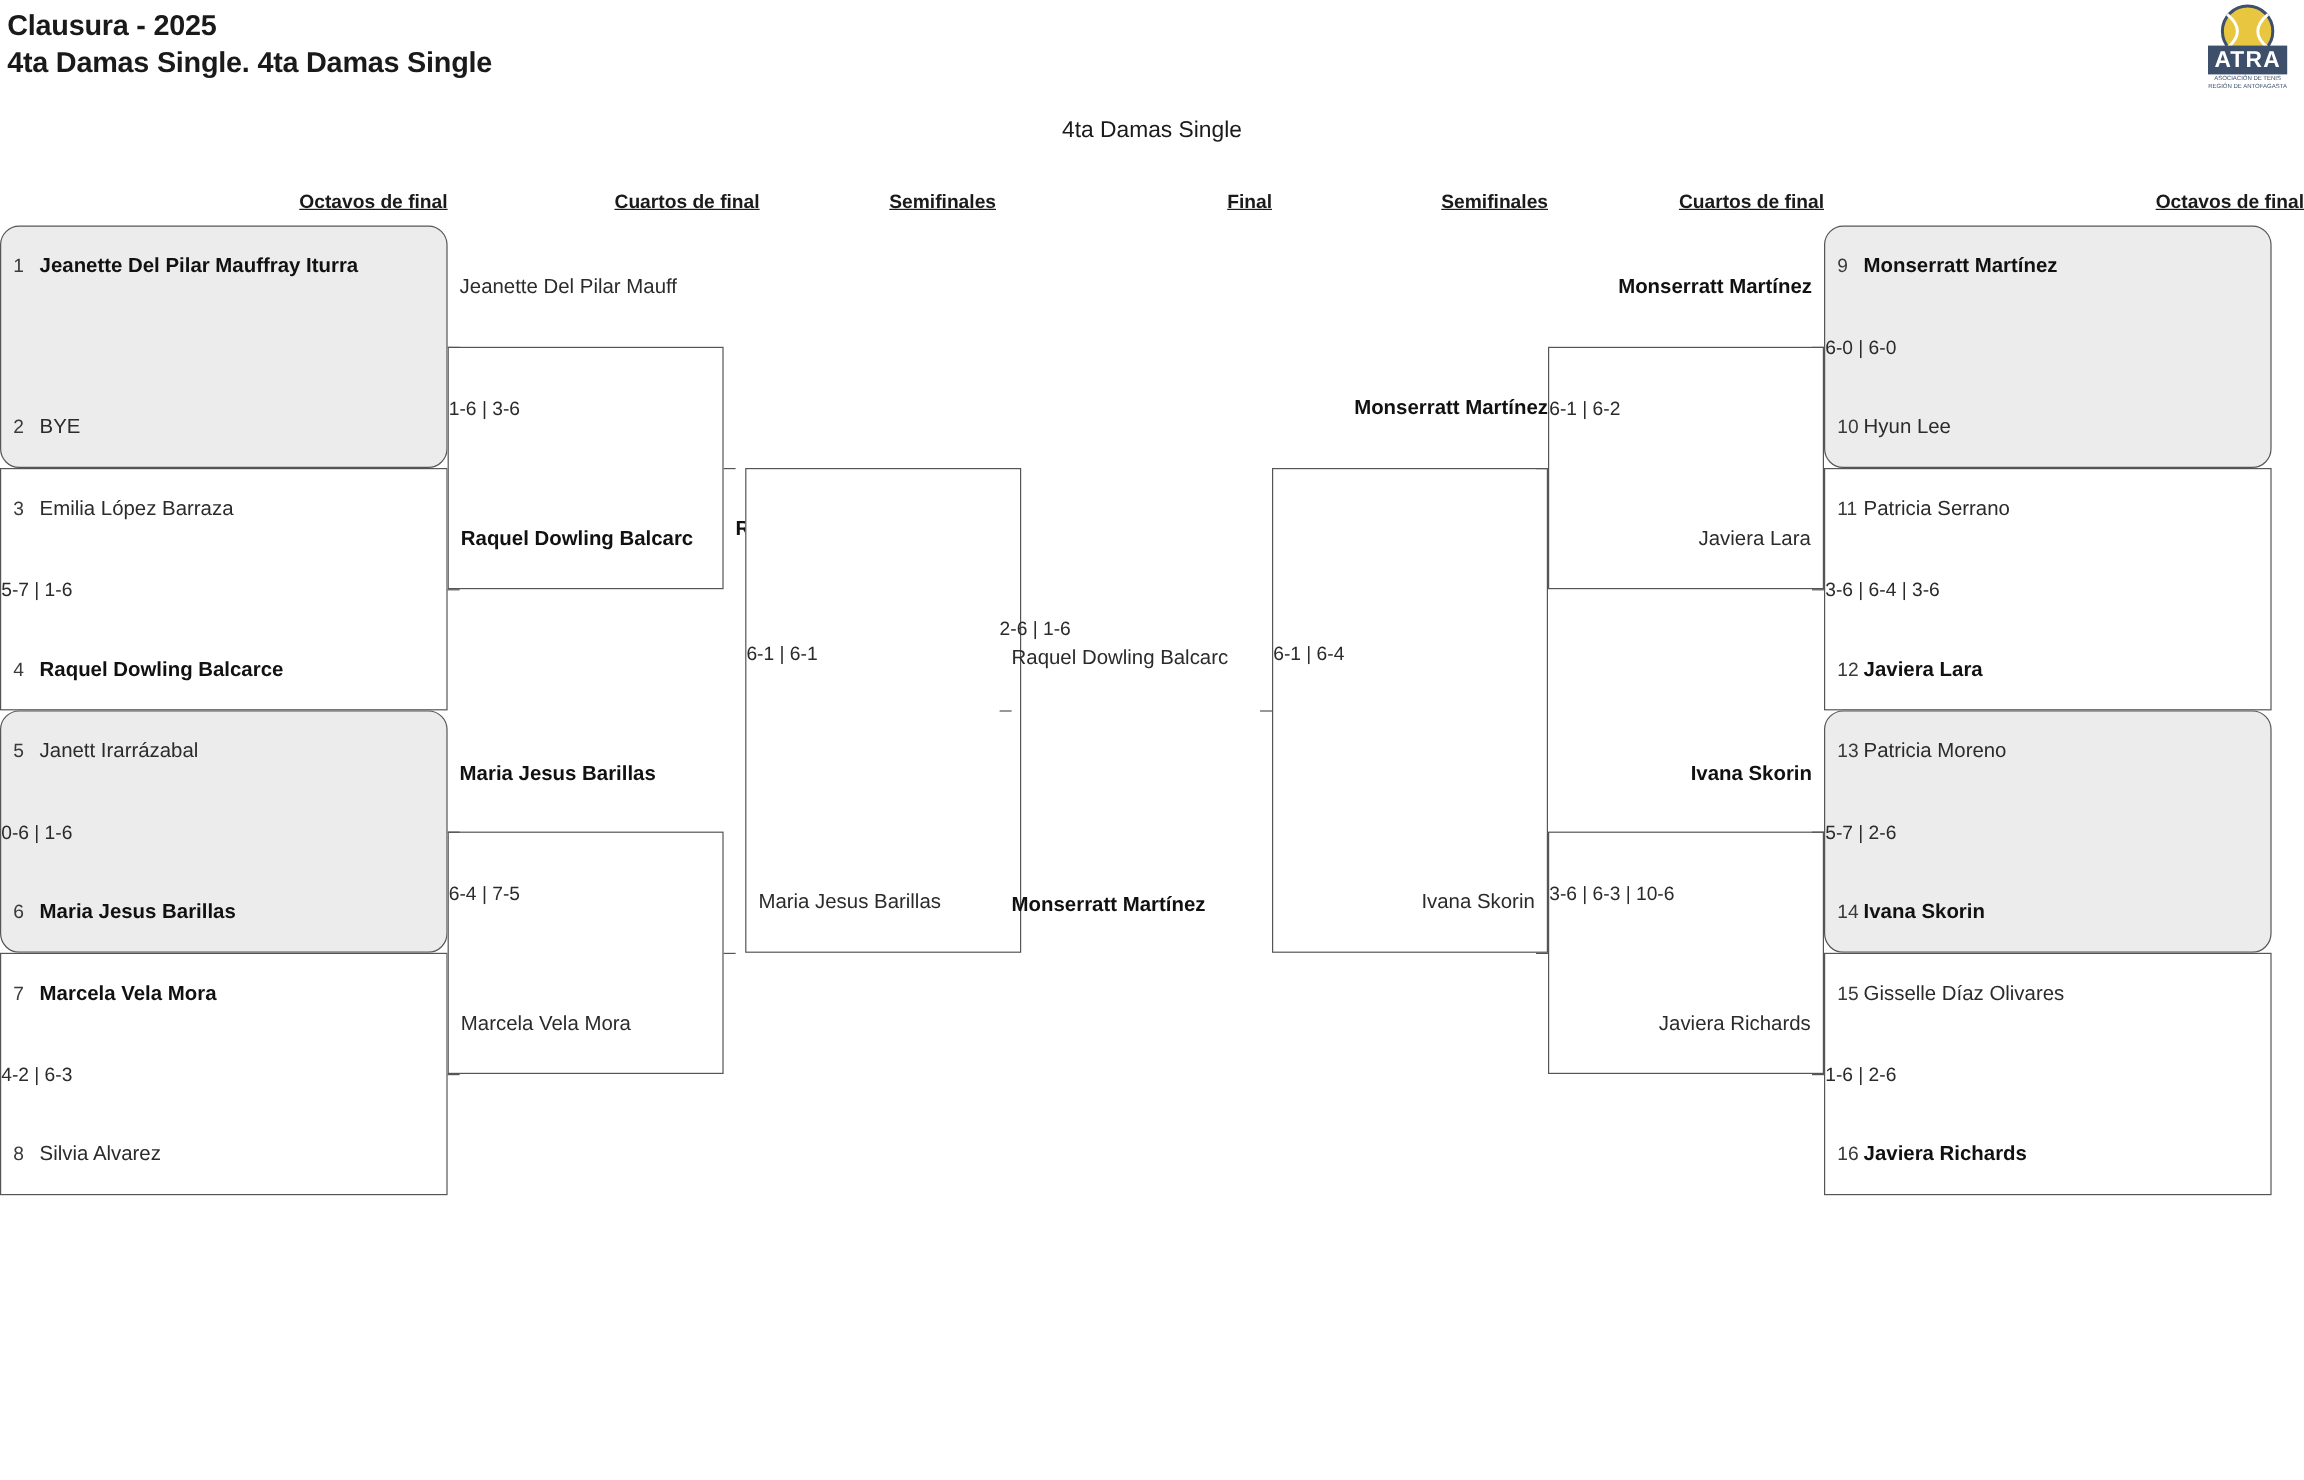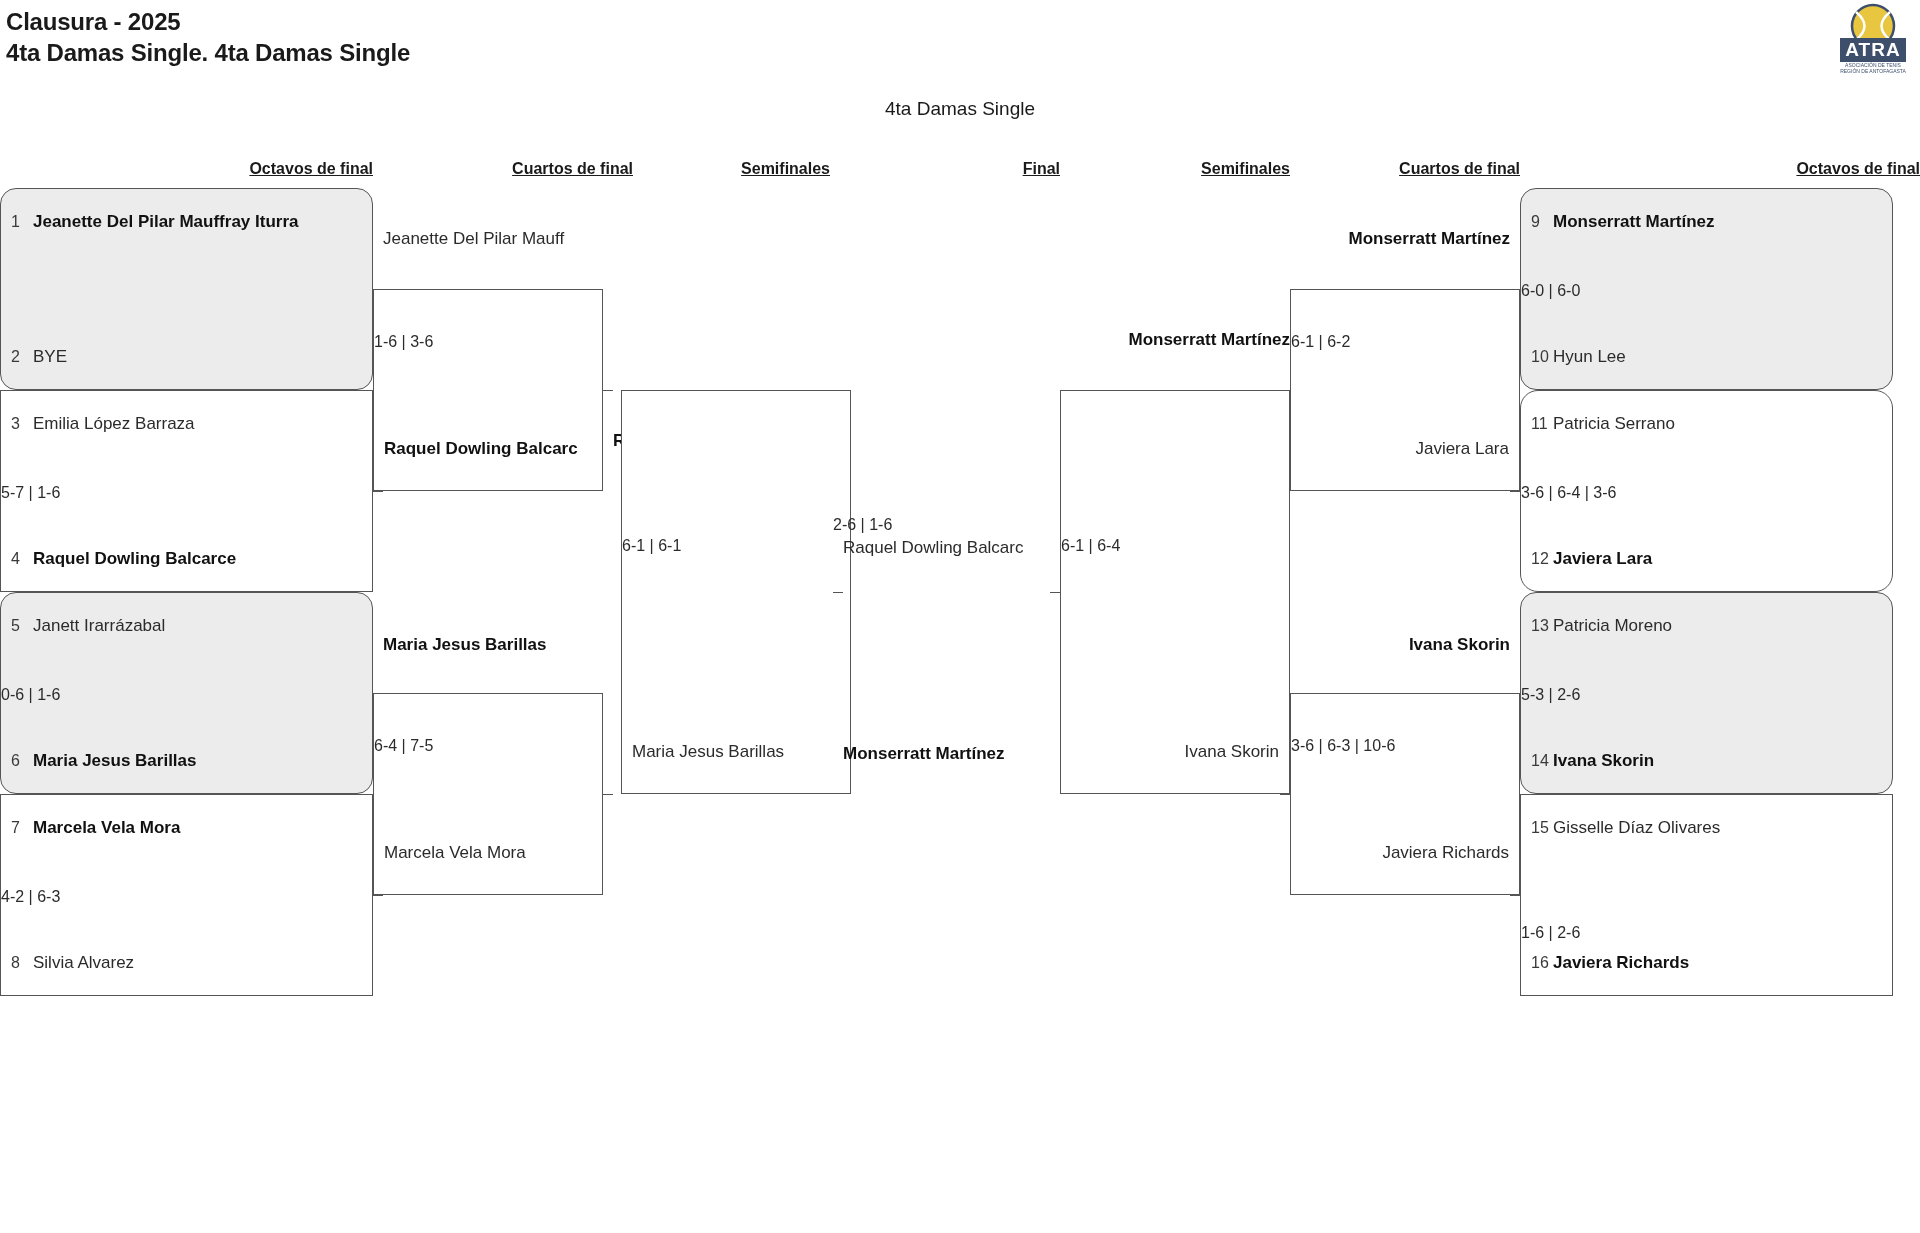--- a/index.html
+++ b/index.html
@@ -163,35 +163,35 @@
     <div class="sc" style="top:42px;">3-6 | 6-3 | 10-6</div>
     <div class="nm r" style="left:10px;right:10px;top:148px;"><span>Javiera Richards</span></div>
   </div>
 
   <div class="cell shaded" style="left:1520px;top:188px;width:373px;height:202px;">
     <div class="nm top win"><span class="seed">9</span><span>Monserratt Martínez</span></div>
     <div class="sc" style="top:92px;">6-0 | 6-0</div>
     <div class="nm bot"><span class="seed">10</span><span>Hyun Lee</span></div>
   </div>
 
-  <div class="cell" style="left:1520px;top:390px;width:373px;height:202px;border-radius:18px;">
+  <div class="cell" style="left:1520px;top:390px;width:373px;height:202px;">
     <div class="nm top"><span class="seed">11</span><span>Patricia Serrano</span></div>
     <div class="sc" style="top:92px;">3-6 | 6-4 | 3-6</div>
     <div class="nm bot win"><span class="seed">12</span><span>Javiera Lara</span></div>
   </div>
 
   <div class="cell shaded" style="left:1520px;top:592px;width:373px;height:202px;">
     <div class="nm top"><span class="seed">13</span><span>Patricia Moreno</span></div>
-    <div class="sc" style="top:92px;">5-3 | 2-6</div>
+    <div class="sc" style="top:92px;">5-7 | 2-6</div>
     <div class="nm bot win"><span class="seed">14</span><span>Ivana Skorin</span></div>
   </div>
 
   <div class="cell" style="left:1520px;top:794px;width:373px;height:202px;">
     <div class="nm top"><span class="seed">15</span><span>Gisselle Díaz Olivares</span></div>
-    <div class="sc" style="top:92px;margin-top:36px;">1-6 | 2-6</div>
+    <div class="sc" style="top:92px;">1-6 | 2-6</div>
     <div class="nm bot win"><span class="seed">16</span><span>Javiera Richards</span></div>
   </div>
 
   <div class="ln h" style="left:373px;top:289px;width:10px;"></div>
   <div class="ln h" style="left:373px;top:491px;width:10px;"></div>
   <div class="ln h" style="left:373px;top:693px;width:10px;"></div>
   <div class="ln h" style="left:373px;top:895px;width:10px;"></div>
 
   <div class="ln h" style="left:603px;top:390px;width:10px;"></div>
   <div class="ln h" style="left:603px;top:794px;width:10px;"></div>

